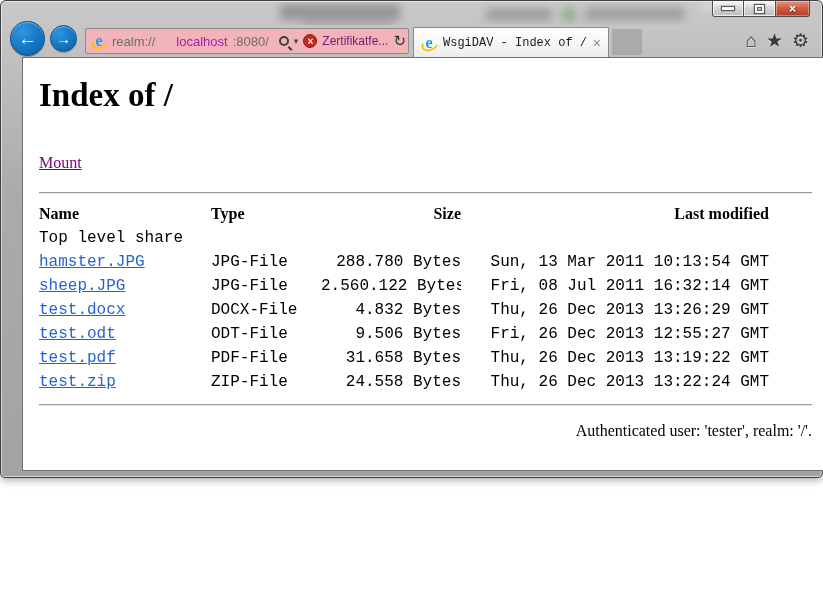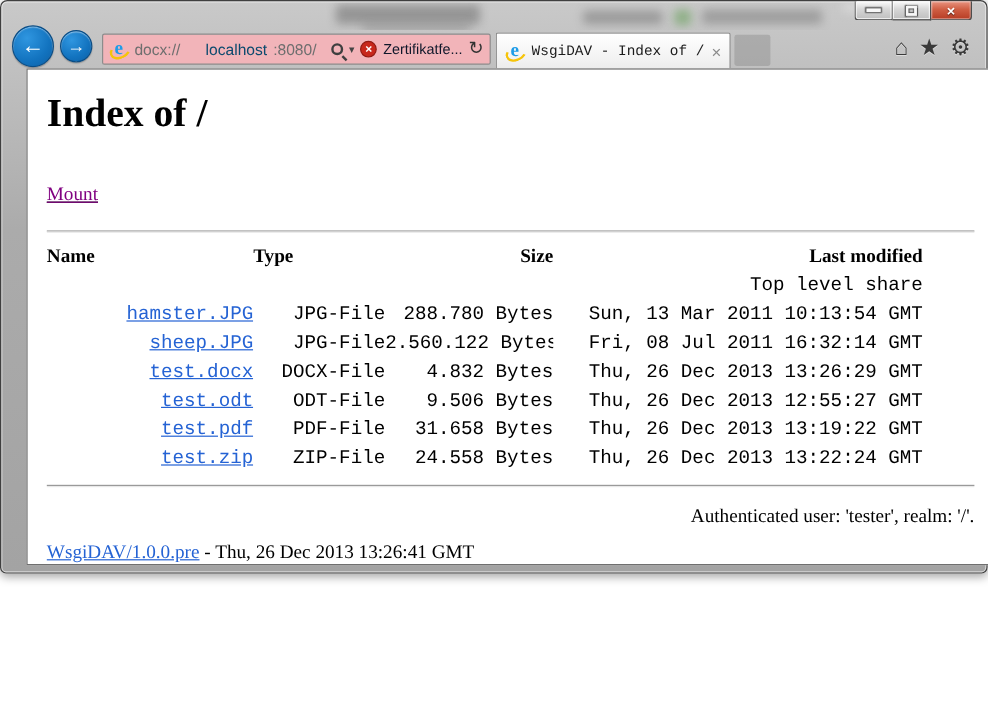--- a/index.html
+++ b/index.html
@@ -59,31 +59,31 @@
     font-size:13px;
   }
   .ie-logo { position:relative; width:16px; height:16px; flex:0 0 auto;
              font-family:"Liberation Serif", serif; font-weight:bold;
              font-size:16px; line-height:16px; color:#1e9ce8; text-align:center; }
   .ie-logo::after { content:""; position:absolute; left:0px; top:3px; width:14px; height:9px;
              border:2px solid #f6c40a; border-radius:50%;
              border-top-color:transparent; border-right-color:transparent;
              transform:rotate(-24deg); }
   .url-scheme, .url-rest { color:#6e6e6e; }
-  .url-host { color:#0c4a6e;padding-left:16px; }
+  .url-host { color:#a21caf;padding-left:16px; }
   .addr-spacer { flex:1 1 auto; }
   .magnifier { position:relative; width:10px; height:10px; border:2px solid #3f3f3f;
                border-radius:50%; flex:0 0 auto; }
   .magnifier::after { content:""; position:absolute; left:8px; top:8px; width:5px; height:2px;
                background:#3f3f3f; transform:rotate(45deg); transform-origin:0 0; }
   .caret { font-size:9px; color:#444; }
   .cert-badge { width:14px; height:14px; border-radius:50%; background:#c8281c;
                 color:#fff; font-size:10px; font-weight:bold; line-height:14px;
                 text-align:center; flex:0 0 auto; border:1px solid #921a12; }
-  .cert-label { font-size:12px; color:#0f172a; white-space:nowrap; }
+  .cert-label { font-size:12px; color:#701a75; white-space:nowrap; }
   .refresh { font-size:15px; color:#333; line-height:16px; }
 
   .tab {
     position:absolute; left:412px; top:26px; width:196px; height:30px;
     background:linear-gradient(#ffffff,#f3f3f3 70%,#ececec);
     border:1px solid #898989; border-bottom:none; border-radius:2px 2px 0 0;
     display:flex; align-items:center; padding:0 7px; gap:6px;
   }
   .tab-title { flex:1 1 auto; font-size:12px; color:#1a1a1a; white-space:nowrap; overflow:hidden;font-family:Liberation Mono, monospace; }
   .tab-close { font-size:14px; color:#8b8b8b; line-height:14px; }
@@ -108,21 +108,21 @@
   .rule-2 { margin:10px 0 0 0; }
 
   table.listing { border-collapse:collapse; table-layout:fixed; width:730px; }
   table.listing th, table.listing td { padding:0; line-height:24px; vertical-align:top;
       white-space:nowrap; overflow:hidden; }
   th { font-size:16px; font-weight:bold; text-align:left; }
   .col-name { width:172px; }
   .col-type { width:110px; }
   .col-size { width:140px; text-align:right; }
   .col-mod  { width:308px; text-align:right; }
-  td.mono, .mono { font-family:"Liberation Mono", monospace; font-size:16px;text-align:right; }
+  td.mono, .mono { font-family:"Liberation Mono", monospace; font-size:16px; }
   td a.file-link { color:#2563d4; text-decoration:underline; }
 
   .auth-line  { margin-top:16px; font-size:16px;text-align:right; }
   .server-line{ margin-top:12px; font-size:16px; }
   a.server-link { color:#2563d4; text-decoration:underline; }
 </style>
 </head>
 <body>
 
 <div class="window">
@@ -150,21 +150,21 @@
 
   <div class="nav-btn btn-back">
     <span>←</span>
   </div>
   <div class="nav-btn btn-forward">
     <span>→</span>
   </div>
 
   <div class="address-bar">
     <span class="ie-logo">e</span>
-    <span class="url-scheme">docx://</span>
+    <span class="url-scheme">realm://</span>
     <span class="url-host">localhost</span>
     <span class="url-rest">:8080/</span>
     <span class="addr-spacer"></span>
     <span class="magnifier"></span>
     <span class="caret">▾</span>
     <span class="cert-badge">×</span>
     <span class="cert-label">Zertifikatfe...</span>
     <span class="refresh">↻</span>
   </div>
 
@@ -224,38 +224,35 @@
         <tr>
           <td class="mono"><a href="#" class="file-link">test.docx</a></td>
           <td class="mono">DOCX-File</td>
           <td class="mono col-size">4.832 Bytes</td>
           <td class="mono col-mod">Thu, 26 Dec 2013 13:26:29 GMT</td>
         </tr>
         <tr>
           <td class="mono"><a href="#" class="file-link">test.odt</a></td>
           <td class="mono">ODT-File</td>
           <td class="mono col-size">9.506 Bytes</td>
-          <td class="mono col-mod">Thu, 26 Dec 2013 12:55:27 GMT</td>
+          <td class="mono col-mod">Fri, 26 Dec 2013 12:55:27 GMT</td>
         </tr>
         <tr>
           <td class="mono"><a href="#" class="file-link">test.pdf</a></td>
           <td class="mono">PDF-File</td>
           <td class="mono col-size">31.658 Bytes</td>
           <td class="mono col-mod">Thu, 26 Dec 2013 13:19:22 GMT</td>
         </tr>
         <tr>
           <td class="mono"><a href="#" class="file-link">test.zip</a></td>
           <td class="mono">ZIP-File</td>
           <td class="mono col-size">24.558 Bytes</td>
           <td class="mono col-mod">Thu, 26 Dec 2013 13:22:24 GMT</td>
         </tr>
       </tbody>
     </table>
 
     <hr class="rule rule-2">
 
     <p class="auth-line">Authenticated user: 'tester', realm: '/'.</p>
-    <p class="server-line">
-      <a href="#" class="server-link">WsgiDAV/1.0.0.pre</a><span> - Thu, 26 Dec 2013 13:26:41 GMT</span>
-    </p>
   </div>
 
 </div>
 
 </body></html>

